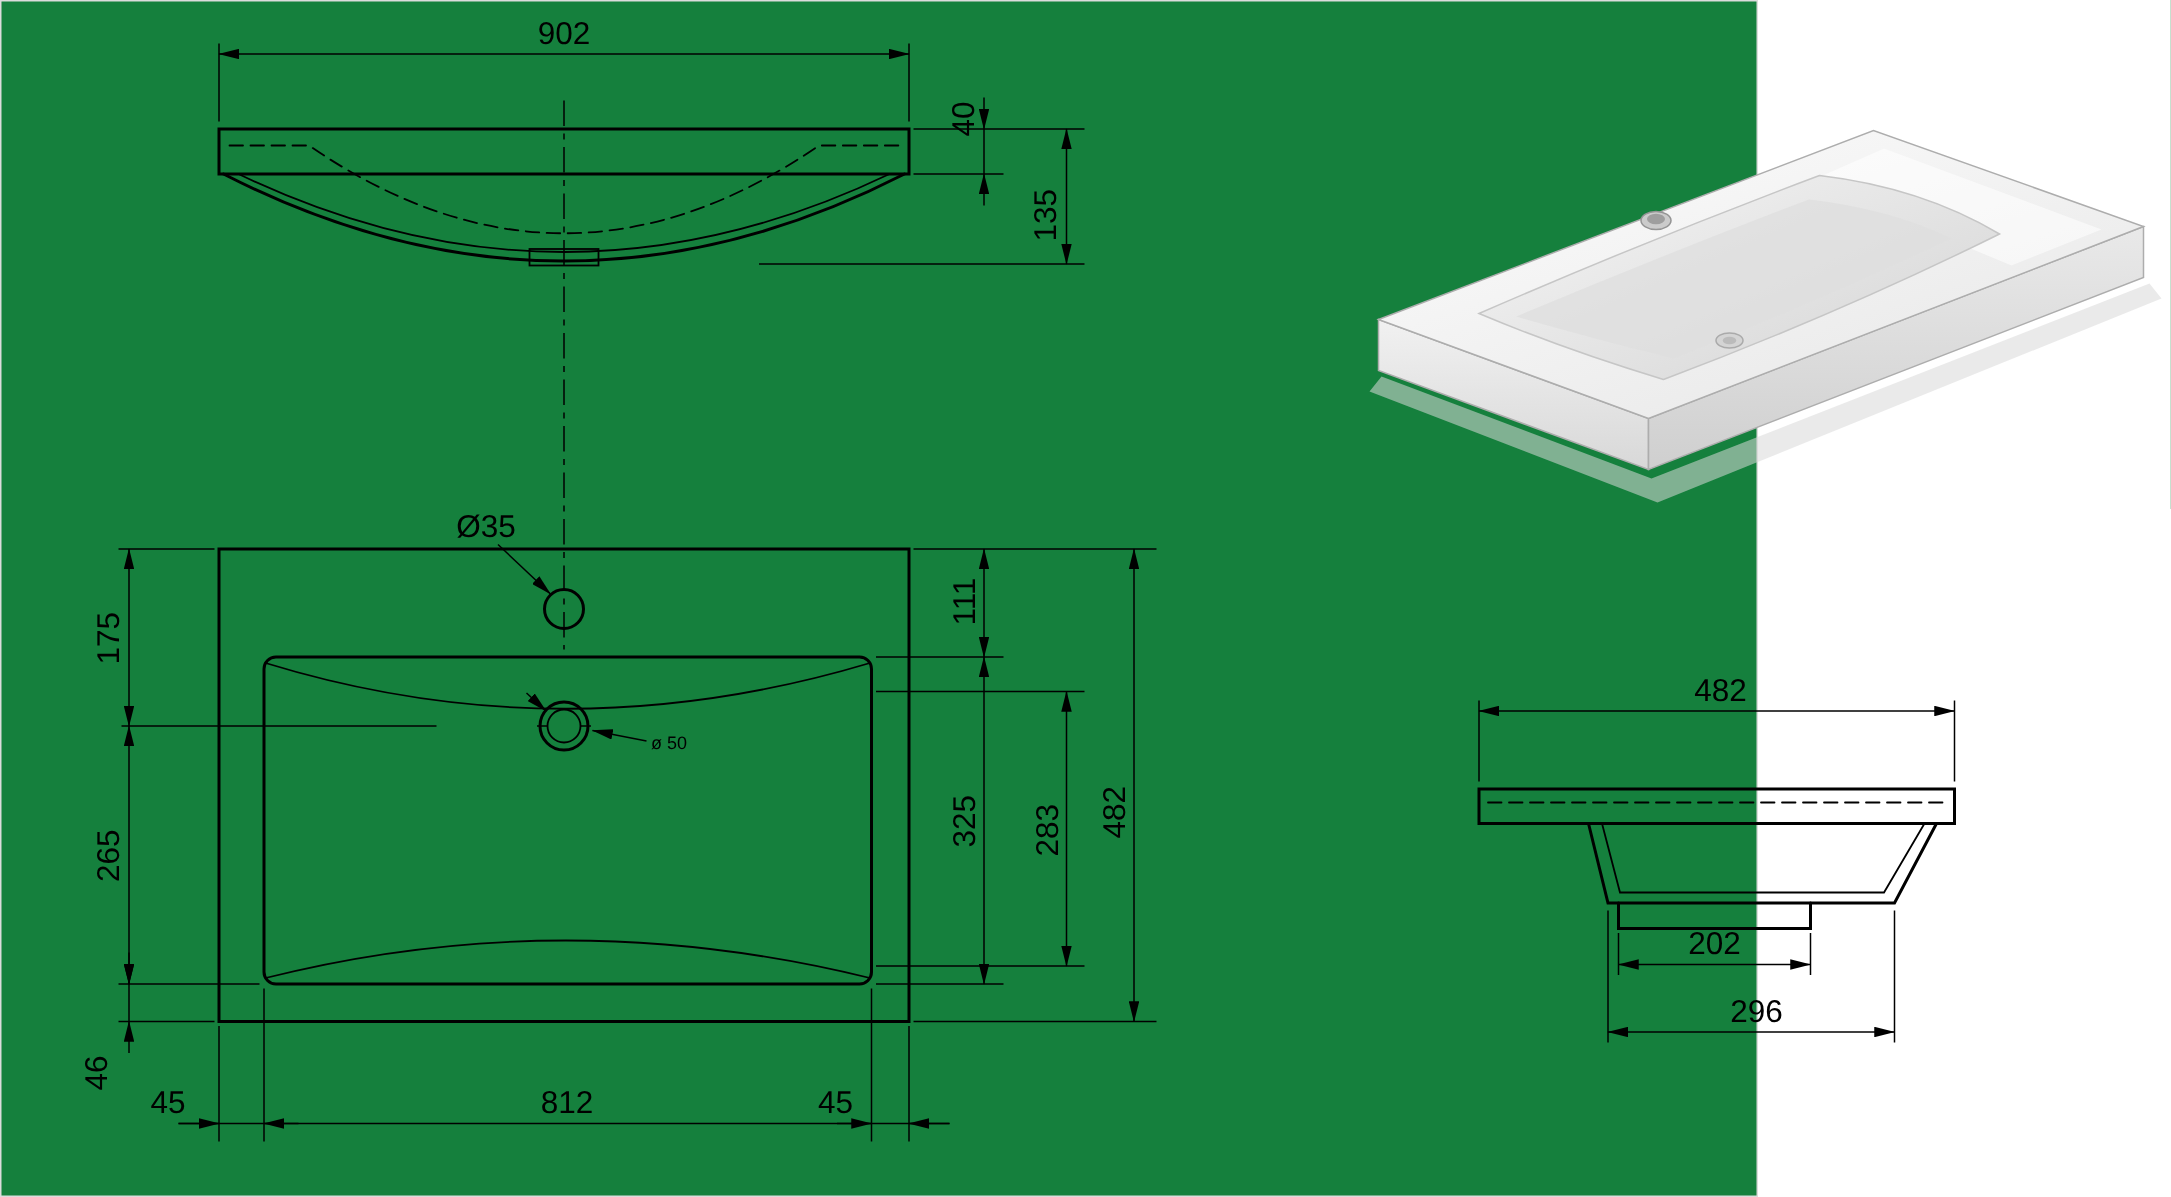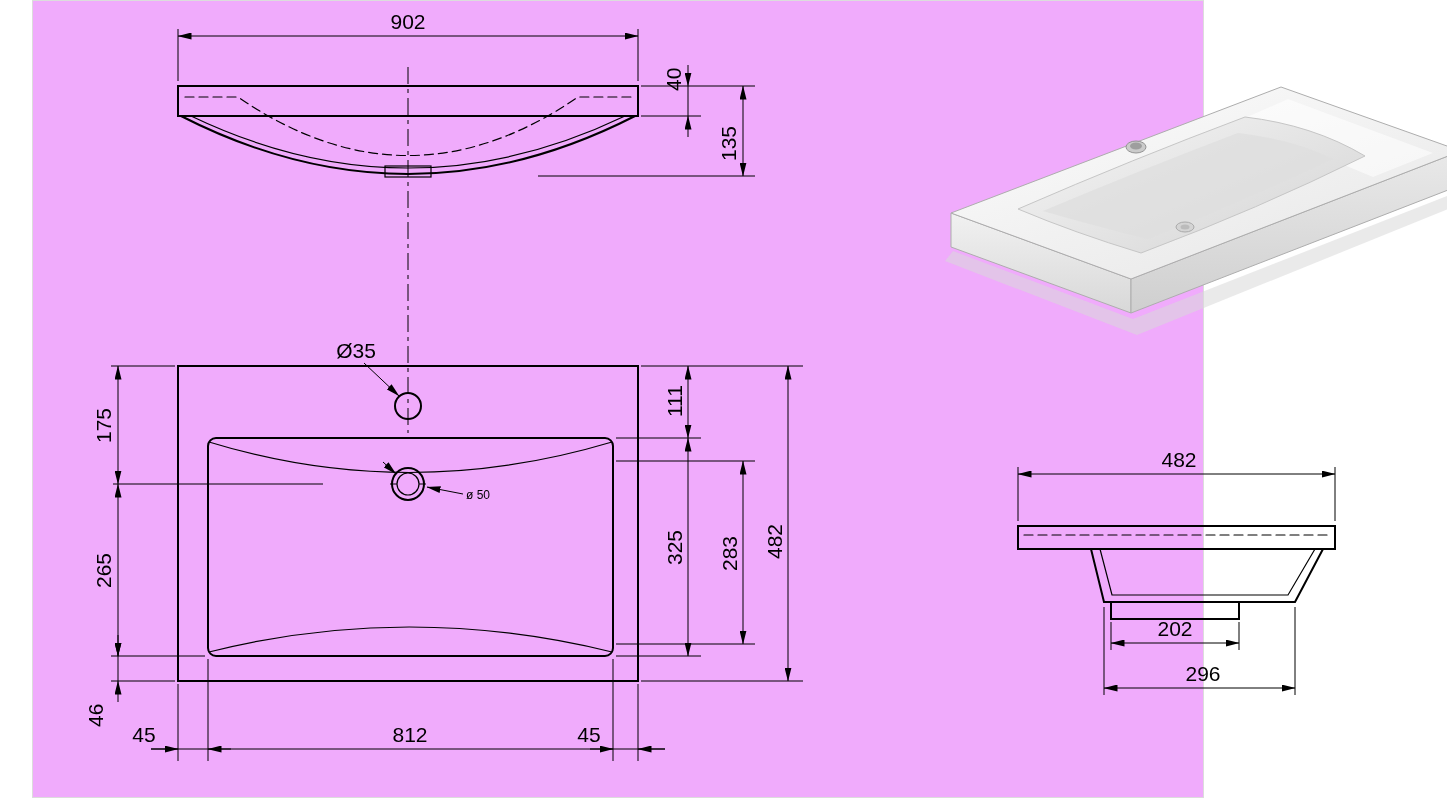--- a/index.html
+++ b/index.html
@@ -1,24 +1,23 @@
 <!DOCTYPE html>
 <html><head>
 <meta charset="utf-8">
 <style>
   html, body { margin: 0; padding: 0; background: #ffffff; }
   .canvas {
     position: relative;
     width: 1172px;
     height: 798px;
-    background: #f0abfc;
+    background: #15803d;
     border: 1px solid #dcdcdc;
     box-sizing: border-box;
     font-family: "Liberation Sans", sans-serif;
-    margin-left: 32px;
   }
   svg { display: block; }
 
   
   .obj      { fill: none; stroke: #000; stroke-width: 2; stroke-linecap: round; }
   .obj-thin { fill: none; stroke: #000; stroke-width: 1.2; stroke-linecap: round; }
   
   .dim      { fill: none; stroke: #000; stroke-width: 1; }
   .dashed   { stroke-dasharray: 9 5; }
   .cline    { stroke-dasharray: 17 5 4 5; }

